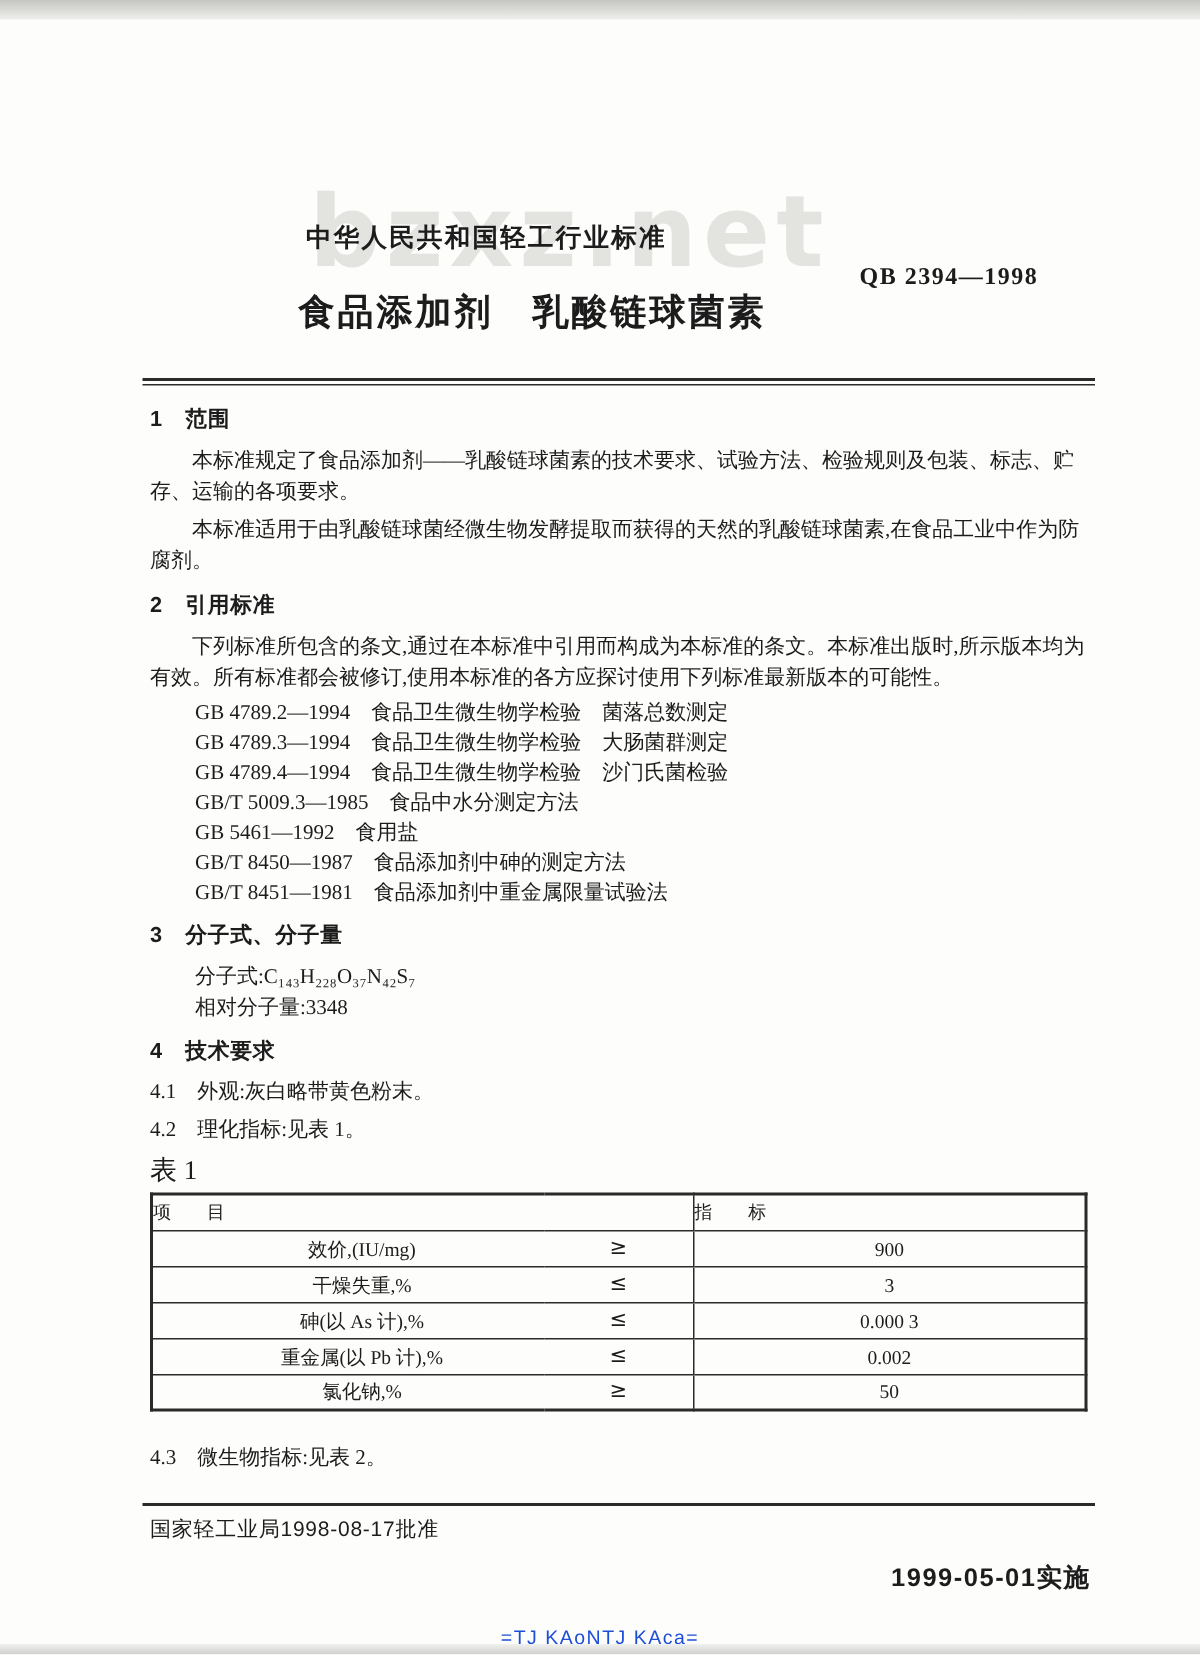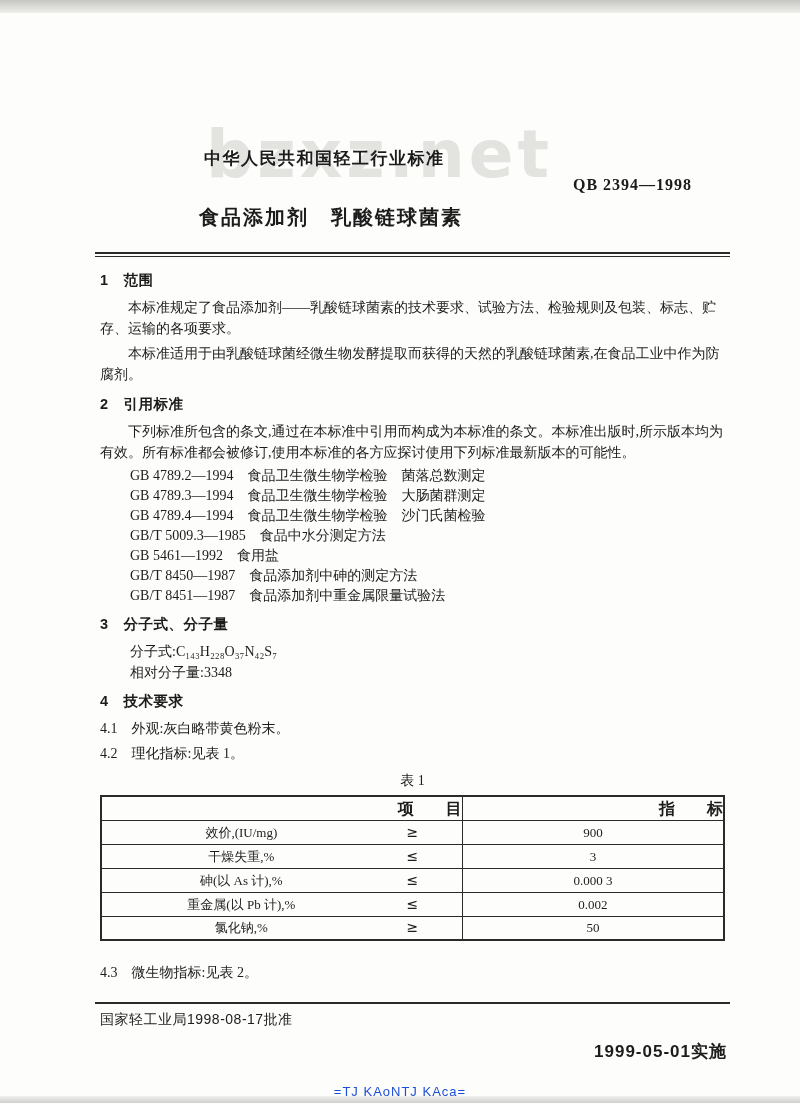--- a/index.html
+++ b/index.html
@@ -20,46 +20,46 @@
   .wm-bottom { position:absolute; top:1084px; left:0; width:100%; text-align:center;
     color:#1d4ed8; font-size:13px; letter-spacing:1px;
     font-family:"Liberation Sans",sans-serif; }
 
   .std-class { position:absolute; top:147px; left:204px; z-index:1;
     font-family:"Liberation Sans",sans-serif; font-size:17px; font-weight:bold;
     letter-spacing:1.5px; }
   .std-code { position:absolute; top:176px; left:573px; z-index:1;
     font-size:16px; font-weight:bold; letter-spacing:1px;
     font-family:"Liberation Serif",serif; }
-  .doc-title { position:absolute; top:204px; left:199px; z-index:1;
-    font-family:"Liberation Sans",sans-serif; font-size:20px; font-weight:bold;
+  .doc-title { position:absolute; top:192px; left:199px; z-index:1;
+    font-family:"Liberation Sans",sans-serif; font-size:24px; font-weight:bold;
     letter-spacing:2px; }
   .head-rule { position:absolute; top:252px; left:95px; width:635px; height:5px;
     border-top:2px solid #2b2b2b; border-bottom:1px solid #2b2b2b; }
 
   .content { position:absolute; top:270px; left:100px; width:627px; z-index:1;
     font-size:14px; line-height:21px; }
   .sec { font-family:Liberation Sans, sans-serif; font-size:14.5px; font-weight:bold;
     line-height:20px; margin:0 0 7px 0; letter-spacing:0.5px; }
   .para { text-indent:2em; margin:0 0 4px 0; }
   .gap-md { margin-bottom:9px; }
   .gap-sm { margin-bottom:3px; }
   .refs { margin:0 0 8px 30px; }
   .ref { line-height:20px; white-space:nowrap; }
   .indent2 { margin-left:30px; line-height:21px; }
   .mb8 { margin-bottom:8px; }
   .clause { line-height:21px; margin-bottom:4px; }
   .mb6 { margin-bottom:6px; }
-  .tbl-caption { width:625px; text-align:center; font-size:14px; margin-bottom:4px; }
+  .tbl-caption { width:625px; font-size:18px; margin-bottom:4px; }
 
   table.tbl { width:625px; border-collapse:collapse; border:2px solid #2a2a2a;
     font-size:13px; table-layout:fixed; }
   table.tbl col.c1 { width:42%; } table.tbl col.c2 { width:16%; } table.tbl col.c3 { width:42%; }
   table.tbl th, table.tbl td { height:24px; padding:0; font-weight:normal; vertical-align:middle; }
-  table.tbl thead th { font-weight:bold; font-size:16px; text-align:right; }
+  table.tbl thead th { font-weight:normal; font-size:12px; text-align:left; }
   table.tbl tbody td { border-top:1px solid #2a2a2a; }
   table.tbl .bl { border-left:1px solid #2a2a2a; }
   table.tbl td.item { text-align:center; padding-left:18px; }
   table.tbl td.sym { text-align:center; font-family:"DejaVu Sans",sans-serif; font-size:14px; }
   table.tbl td.val { text-align:center; }
   .after-tbl { margin-top:21px; }
 
   .foot-rule { position:absolute; top:1002px; left:95px; width:635px;
     border-top:2px solid #2b2b2b; }
   .foot-left { position:absolute; top:1011px; left:100px; font-size:14px; font-weight:normal;
@@ -90,21 +90,21 @@
 
     <h2 class="sec">2　引用标准</h2>
     <p class="para gap-sm">下列标准所包含的条文,通过在本标准中引用而构成为本标准的条文。本标准出版时,所示版本均为有效。所有标准都会被修订,使用本标准的各方应探讨使用下列标准最新版本的可能性。</p>
     <div class="refs">
       <div class="ref">GB 4789.2—1994　食品卫生微生物学检验　菌落总数测定</div>
       <div class="ref">GB 4789.3—1994　食品卫生微生物学检验　大肠菌群测定</div>
       <div class="ref">GB 4789.4—1994　食品卫生微生物学检验　沙门氏菌检验</div>
       <div class="ref">GB/T 5009.3—1985　食品中水分测定方法</div>
       <div class="ref">GB 5461—1992　食用盐</div>
       <div class="ref">GB/T 8450—1987　食品添加剂中砷的测定方法</div>
-      <div class="ref">GB/T 8451—1987　食品添加剂中重金属限量试验法</div>
+      <div class="ref">GB/T 8451—1981　食品添加剂中重金属限量试验法</div>
     </div>
 
     <h2 class="sec">3　分子式、分子量</h2>
     <div class="indent2">分子式:C₁₄₃H₂₂₈O₃₇N₄₂S₇</div>
     <div class="indent2 mb8">相对分子量:3348</div>
 
     <h2 class="sec">4　技术要求</h2>
     <div class="clause">4.1　外观:灰白略带黄色粉末。</div>
     <div class="clause mb6">4.2　理化指标:见表 1。</div>
 

